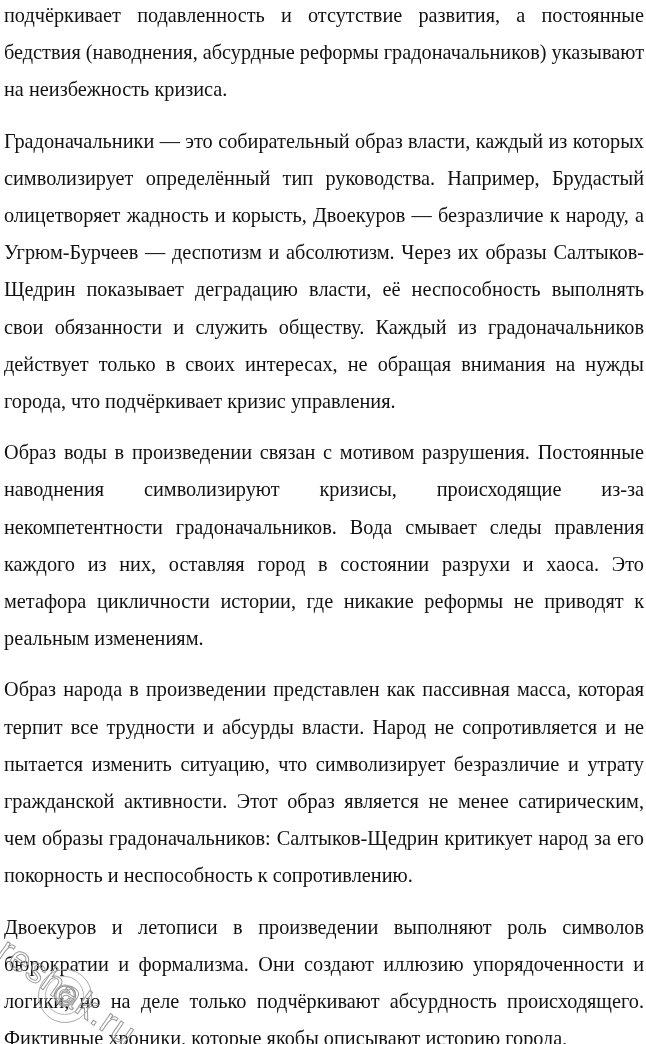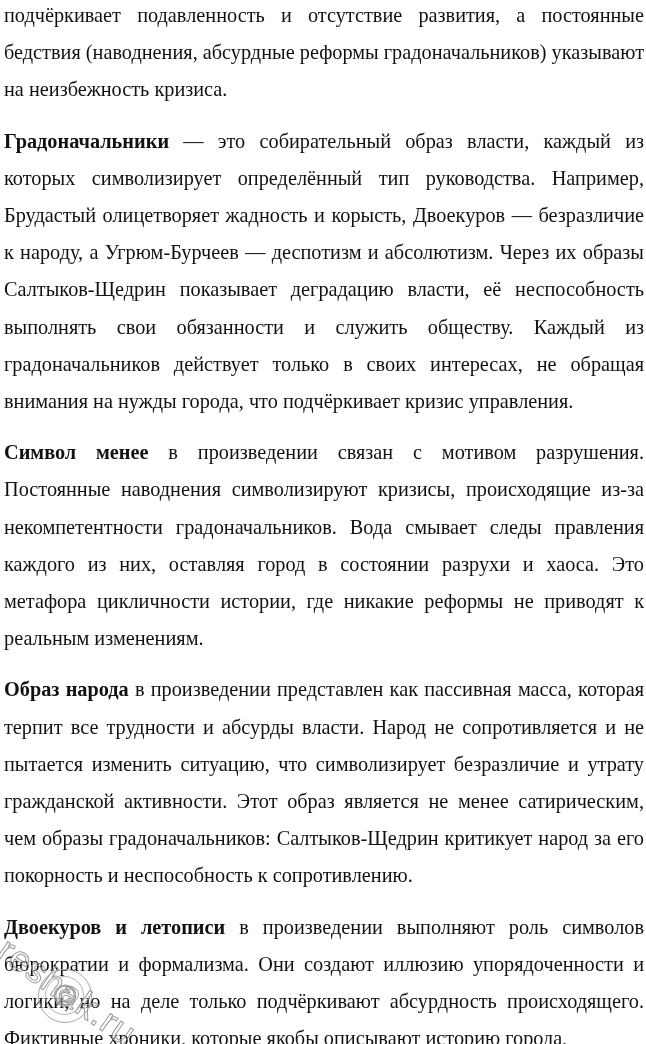--- a/index.html
+++ b/index.html
@@ -22,21 +22,21 @@
       font-size: 20.3px;
       line-height: 37.2px;
       color: #111111;
       text-align: justify;
       text-align-last: left;
     }
     .para {
       margin: 0 0 14px 0;
     }
     .para b {
-      font-weight: bold;
+      font-weight: normal;
     }
     .watermark {
       position: absolute;
       left: 4px;
       top: 905px;
       width: 150px;
       height: 139px;
       pointer-events: none;
     }
     .wm-text {
@@ -91,21 +91,21 @@
 <body>
 
 <div class="page">
   <p class="para">
     <b></b><span>подчёркивает подавленность и отсутствие развития, а постоянные бедствия (наводнения, абсурдные реформы градоначальников) указывают на неизбежность кризиса.</span>
   </p>
   <p class="para">
     <b>Градоначальники</b><span> — это собирательный образ власти, каждый из которых символизирует определённый тип руководства. Например, Брудастый олицетворяет жадность и корысть, Двоекуров — безразличие к народу, а Угрюм-Бурчеев — деспотизм и абсолютизм. Через их образы Салтыков-Щедрин показывает деградацию власти, её неспособность выполнять свои обязанности и служить обществу. Каждый из градоначальников действует только в своих интересах, не обращая внимания на нужды города, что подчёркивает кризис управления.</span>
   </p>
   <p class="para">
-    <b>Символ менее</b><span> в произведении связан с мотивом разрушения. Постоянные наводнения символизируют кризисы, происходящие из-за некомпетентности градоначальников. Вода смывает следы правления каждого из них, оставляя город в состоянии разрухи и хаоса. Это метафора цикличности истории, где никакие реформы не приводят к реальным изменениям.</span>
+    <b>Образ воды</b><span> в произведении связан с мотивом разрушения. Постоянные наводнения символизируют кризисы, происходящие из-за некомпетентности градоначальников. Вода смывает следы правления каждого из них, оставляя город в состоянии разрухи и хаоса. Это метафора цикличности истории, где никакие реформы не приводят к реальным изменениям.</span>
   </p>
   <p class="para">
     <b>Образ народа</b><span> в произведении представлен как пассивная масса, которая терпит все трудности и абсурды власти. Народ не сопротивляется и не пытается изменить ситуацию, что символизирует безразличие и утрату гражданской активности. Этот образ является не менее сатирическим, чем образы градоначальников: Салтыков-Щедрин критикует народ за его покорность и неспособность к сопротивлению.</span>
   </p>
   <p class="para">
     <b>Двоекуров и летописи</b><span> в произведении выполняют роль символов бюрократии и формализма. Они создают иллюзию упорядоченности и логики, но на деле только подчёркивают абсурдность происходящего. Фиктивные хроники, которые якобы описывают историю города,</span>
   </p>
 </div>
 
 <div class="watermark">

